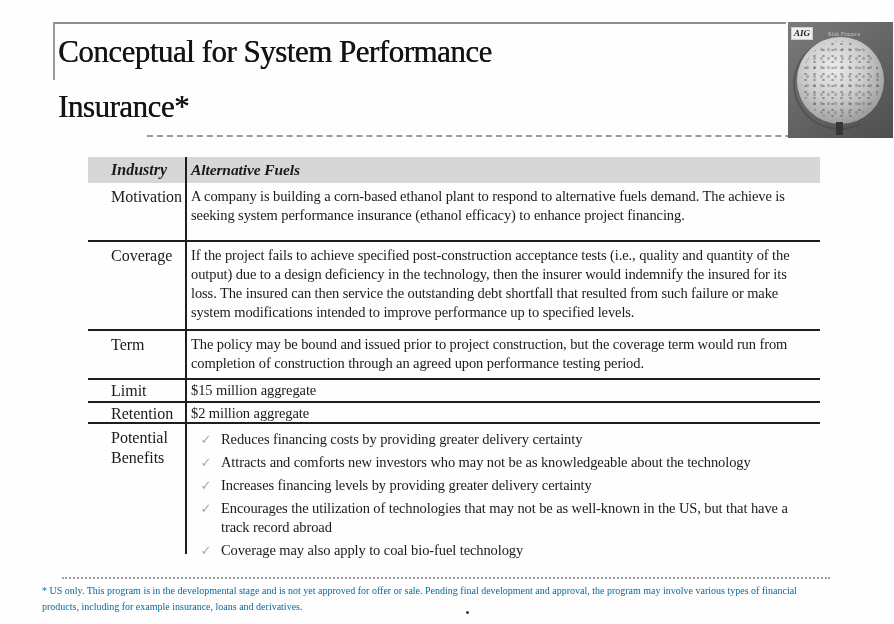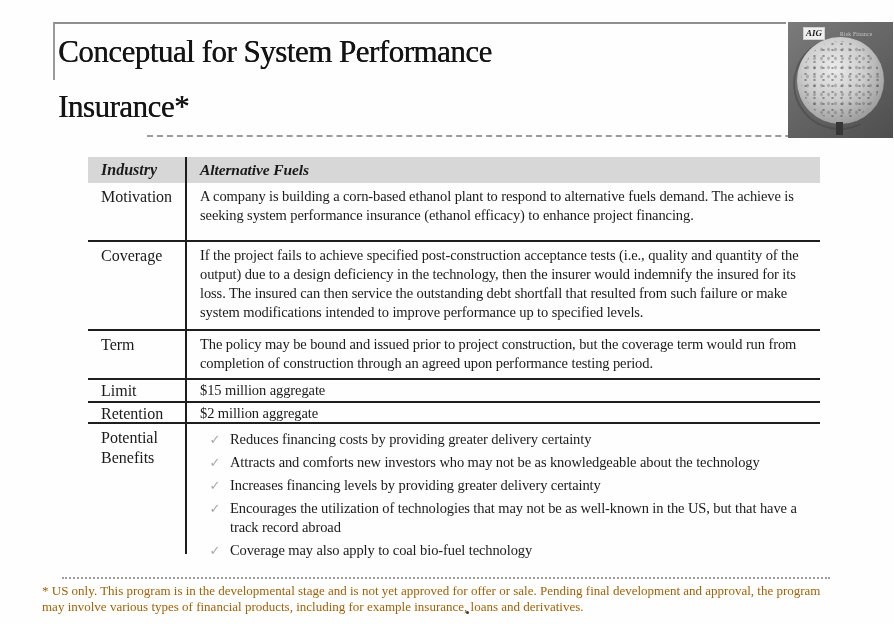--- a/index.html
+++ b/index.html
@@ -45,36 +45,36 @@
   }
   .globe-stand {
     position:absolute; left:48px; top:100px; width:7px; height:13px; background:#363636;
   }
   .globe-arm {
     position:absolute; left:5px; top:16px; width:93px; height:92px; border-radius:50%;
     border:2px solid rgba(70,70,70,0.55);
     border-top-color:transparent; border-right-color:transparent;
     transform:rotate(18deg);
   }
-  .badge-row { position:absolute; left:15px; top:5px; display:flex; align-items:center; gap:15px; }
+  .badge-row { position:absolute; left:3px; top:5px; display:flex; align-items:center; gap:15px; }
   .aig-badge {
     background:#efefef; color:#1c1c1c; border:1px solid #cfcfcf;
     font-style:italic; font-weight:bold; font-size:9px; line-height:11px; padding:0 2px;
   }
   .badge-sub { color:#c9c9c9; font-size:5.5px; letter-spacing:0.3px; white-space:nowrap; }
 
   
   .tbl { position:absolute; left:88px; top:157px; width:732px; }
   .row { display:flex; align-items:stretch; }
   .lbl {
-    width:97px; flex:0 0 97px; padding:4px 2px 0 13px;
+    width:97px; flex:0 0 97px; padding:4px 2px 0 23px;
     font-size:16px; line-height:20px;
   }
   .val {
-    flex:1; border-left:2px solid #1e1e1e; padding:4px 8px 0 13px;
+    flex:1; border-left:2px solid #1e1e1e; padding:4px 8px 0 4px;
     font-size:14.5px; line-height:19px; letter-spacing:-0.1px;
   }
   .row.header { height:26px; background:#d7d7d7; }
   .row.header .lbl, .row.header .val { font-weight:bold; font-style:italic; padding-top:3px; }
   .row.header .val { font-size:15.5px; }
   .r-motivation { height:57px; }
   .r-coverage  { height:89px; border-top:2px solid #1e1e1e; }
   .r-term      { height:49px; border-top:2px solid #1e1e1e; }
   .r-limit     { height:23px; border-top:2px solid #1e1e1e; }
   .r-retention { height:21px; border-top:2px solid #1e1e1e; }
@@ -89,21 +89,21 @@
   }
   .benefit-text { flex:1; line-height:19px; }
 
   
   .foot-line {
     position:absolute; left:62px; top:577px; width:768px;
     border-top:2px dotted #9e9e9e;
   }
   .footnote {
     position:absolute; left:42px; top:583px; width:792px;
-    font-size:13px; line-height:15.5px; color:#a16207;
+    font-size:10px; line-height:15.5px; color:#0369a1;
   }
   .stray {
     position:absolute; left:466px; top:611px; width:3px; height:3px;
     background:#3a3a3a; border-radius:50%;
   }
 </style>
 </head>
 <body>
 
 <div id="slide">

